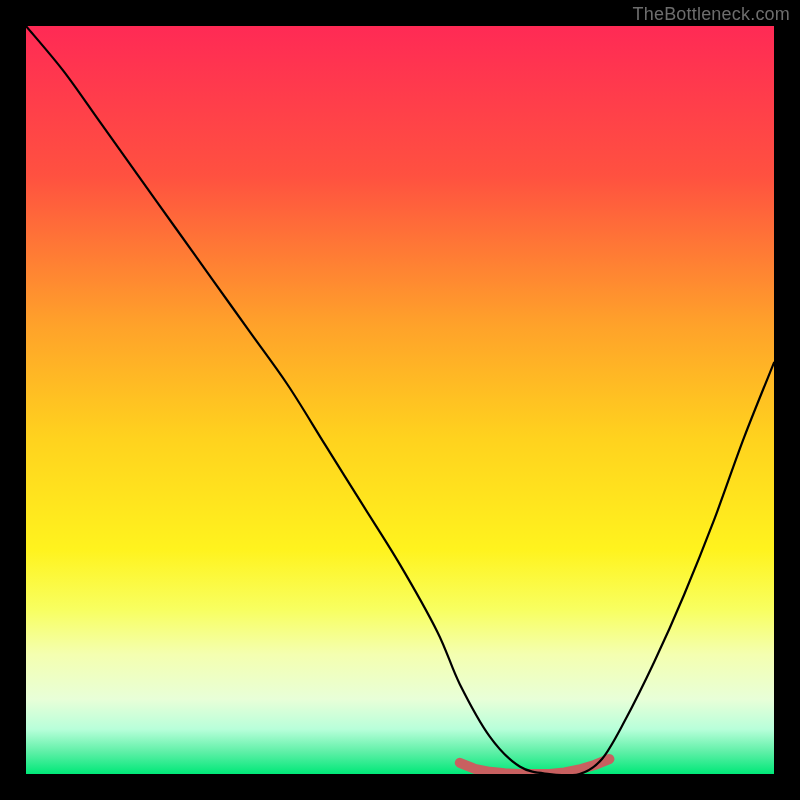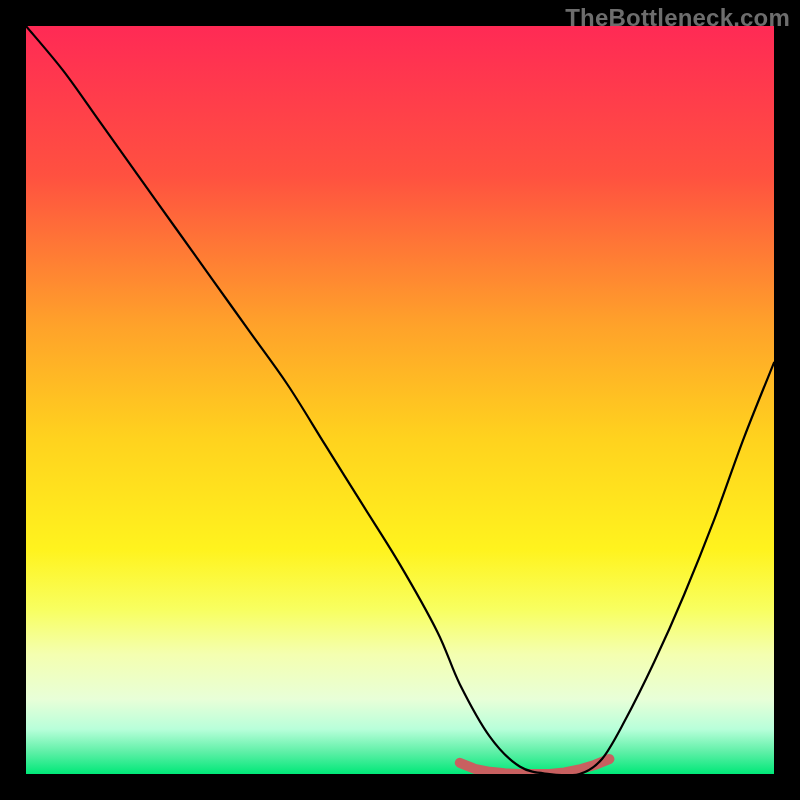--- a/index.html
+++ b/index.html
@@ -21,22 +21,22 @@
     left: 26px;
     top: 26px;
     width: 748px;
     height: 748px;
   }
   .watermark {
     position: absolute;
     top: 4px;
     right: 10px;
     color: #6d6d6d;
-    font-size: 24px;
-    font-weight: 700;
+    font-size: 18px;
+    font-weight: 400;
     letter-spacing: 0.2px;
   }
   svg { display: block; }
 </style>
 </head>
 <body>
 
 <div class="frame">
   <div class="plot-area">
     <svg id="plot-svg" width="748" height="748" viewBox="0 0 748 748">

